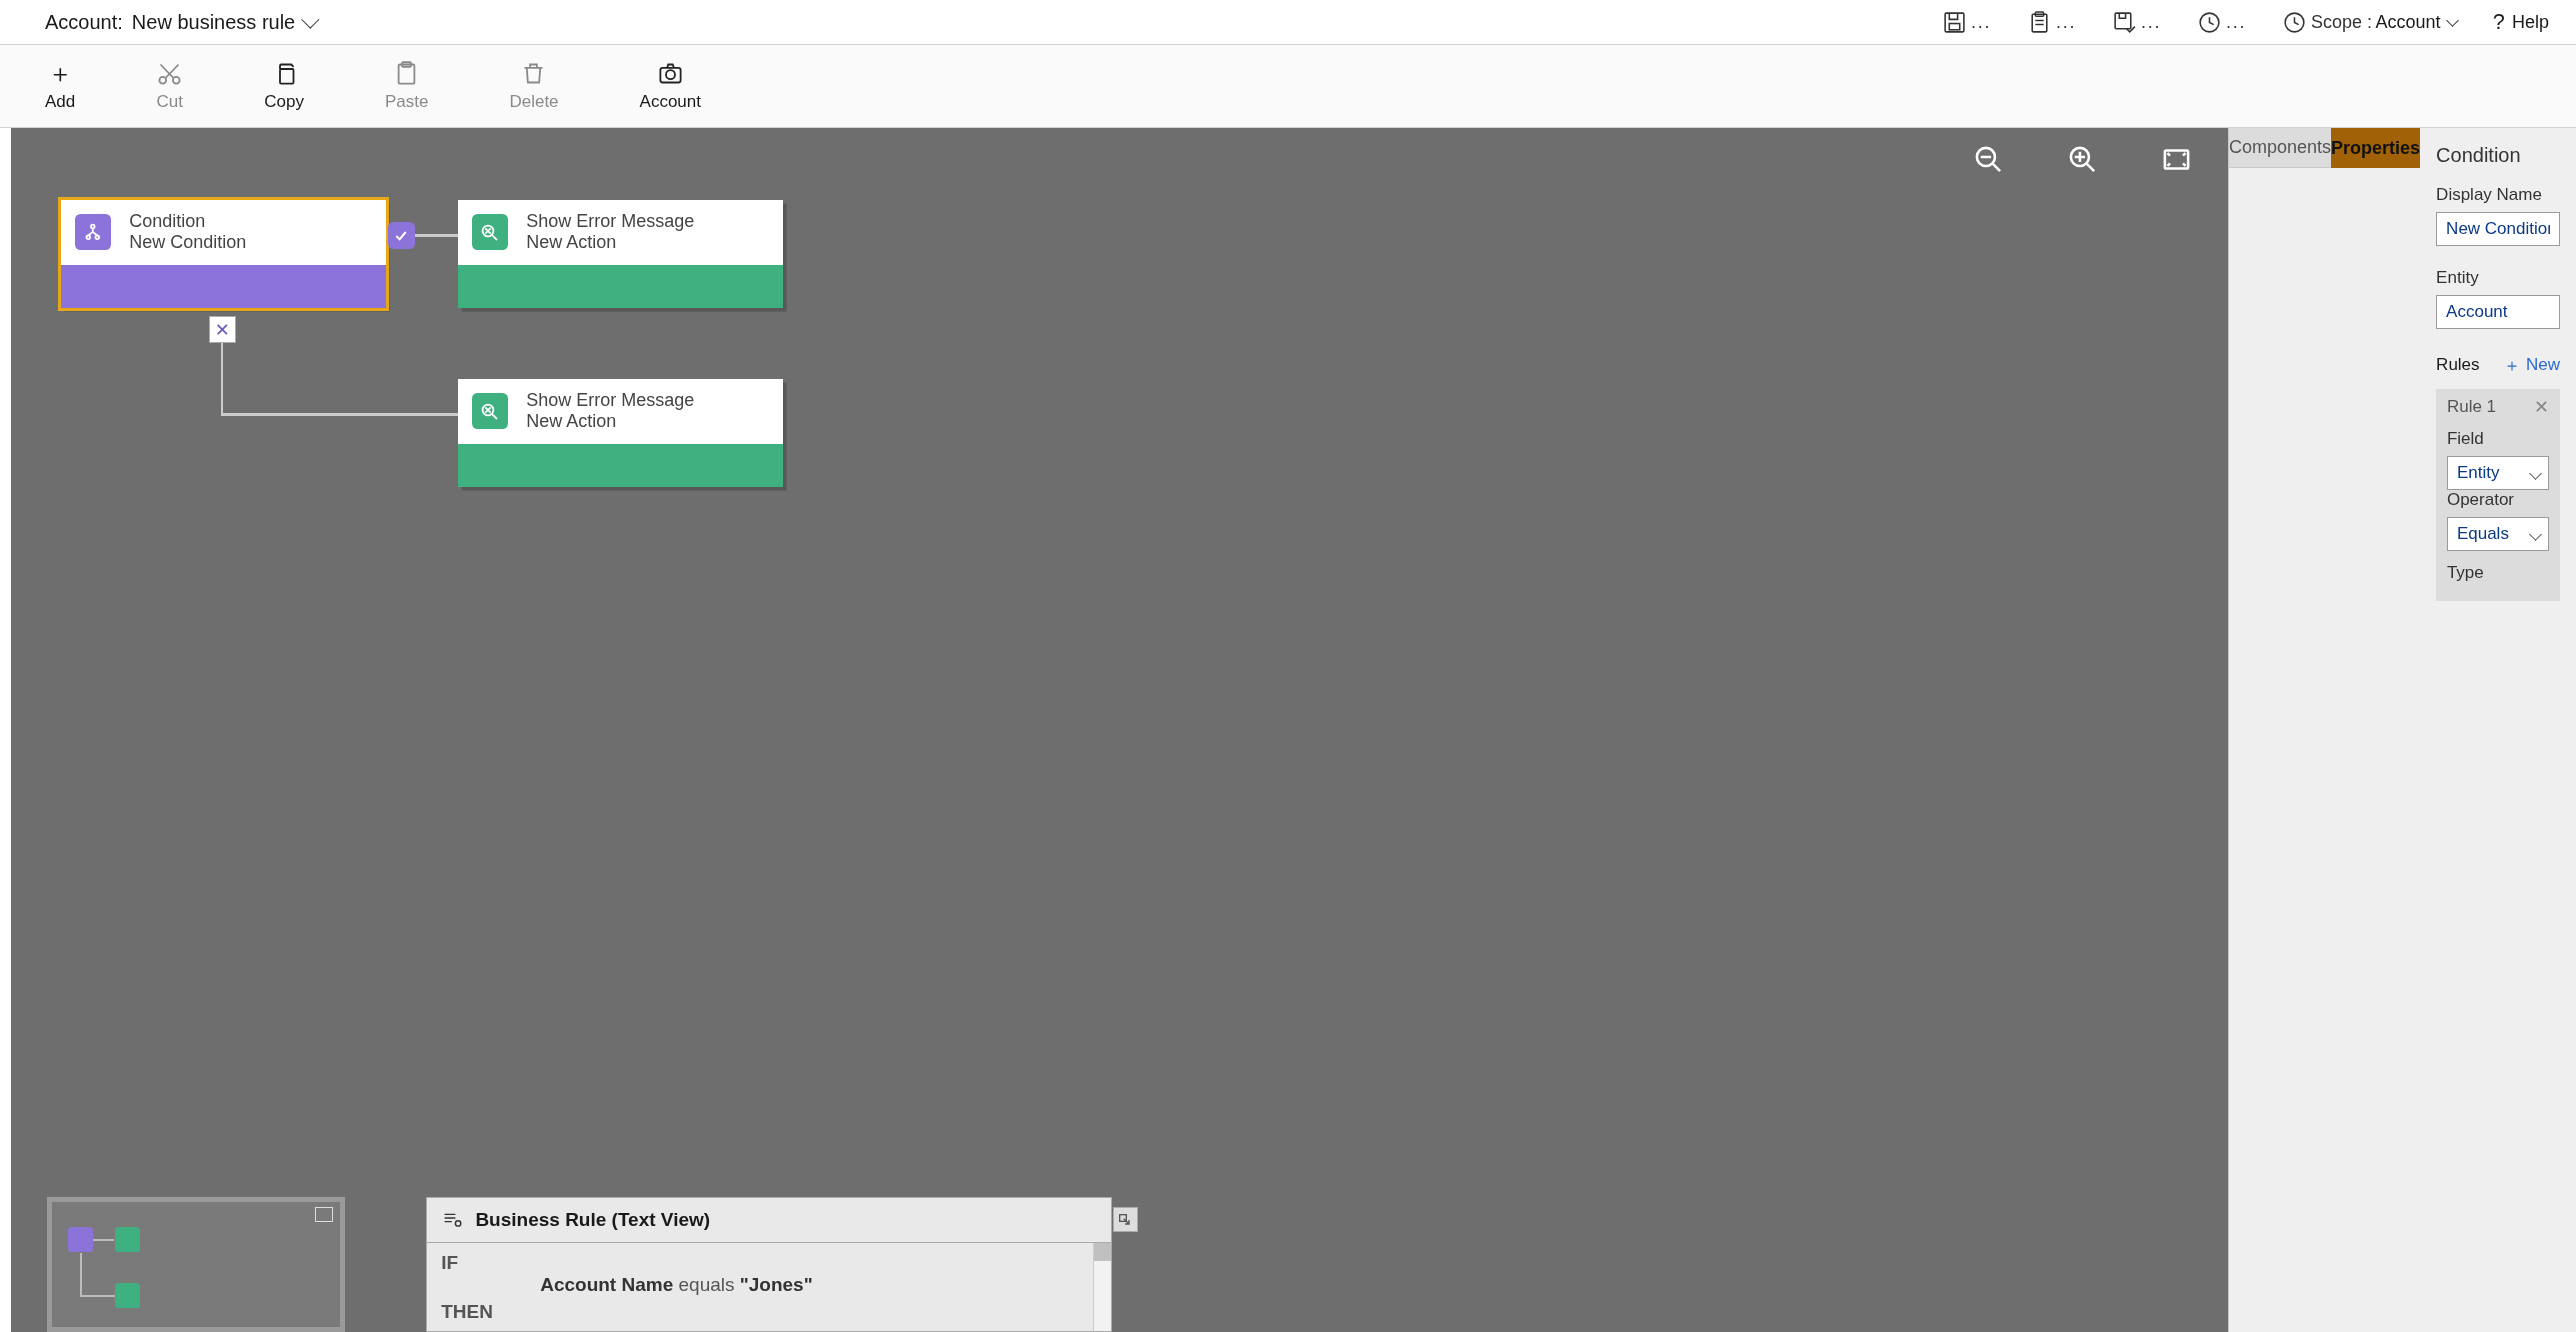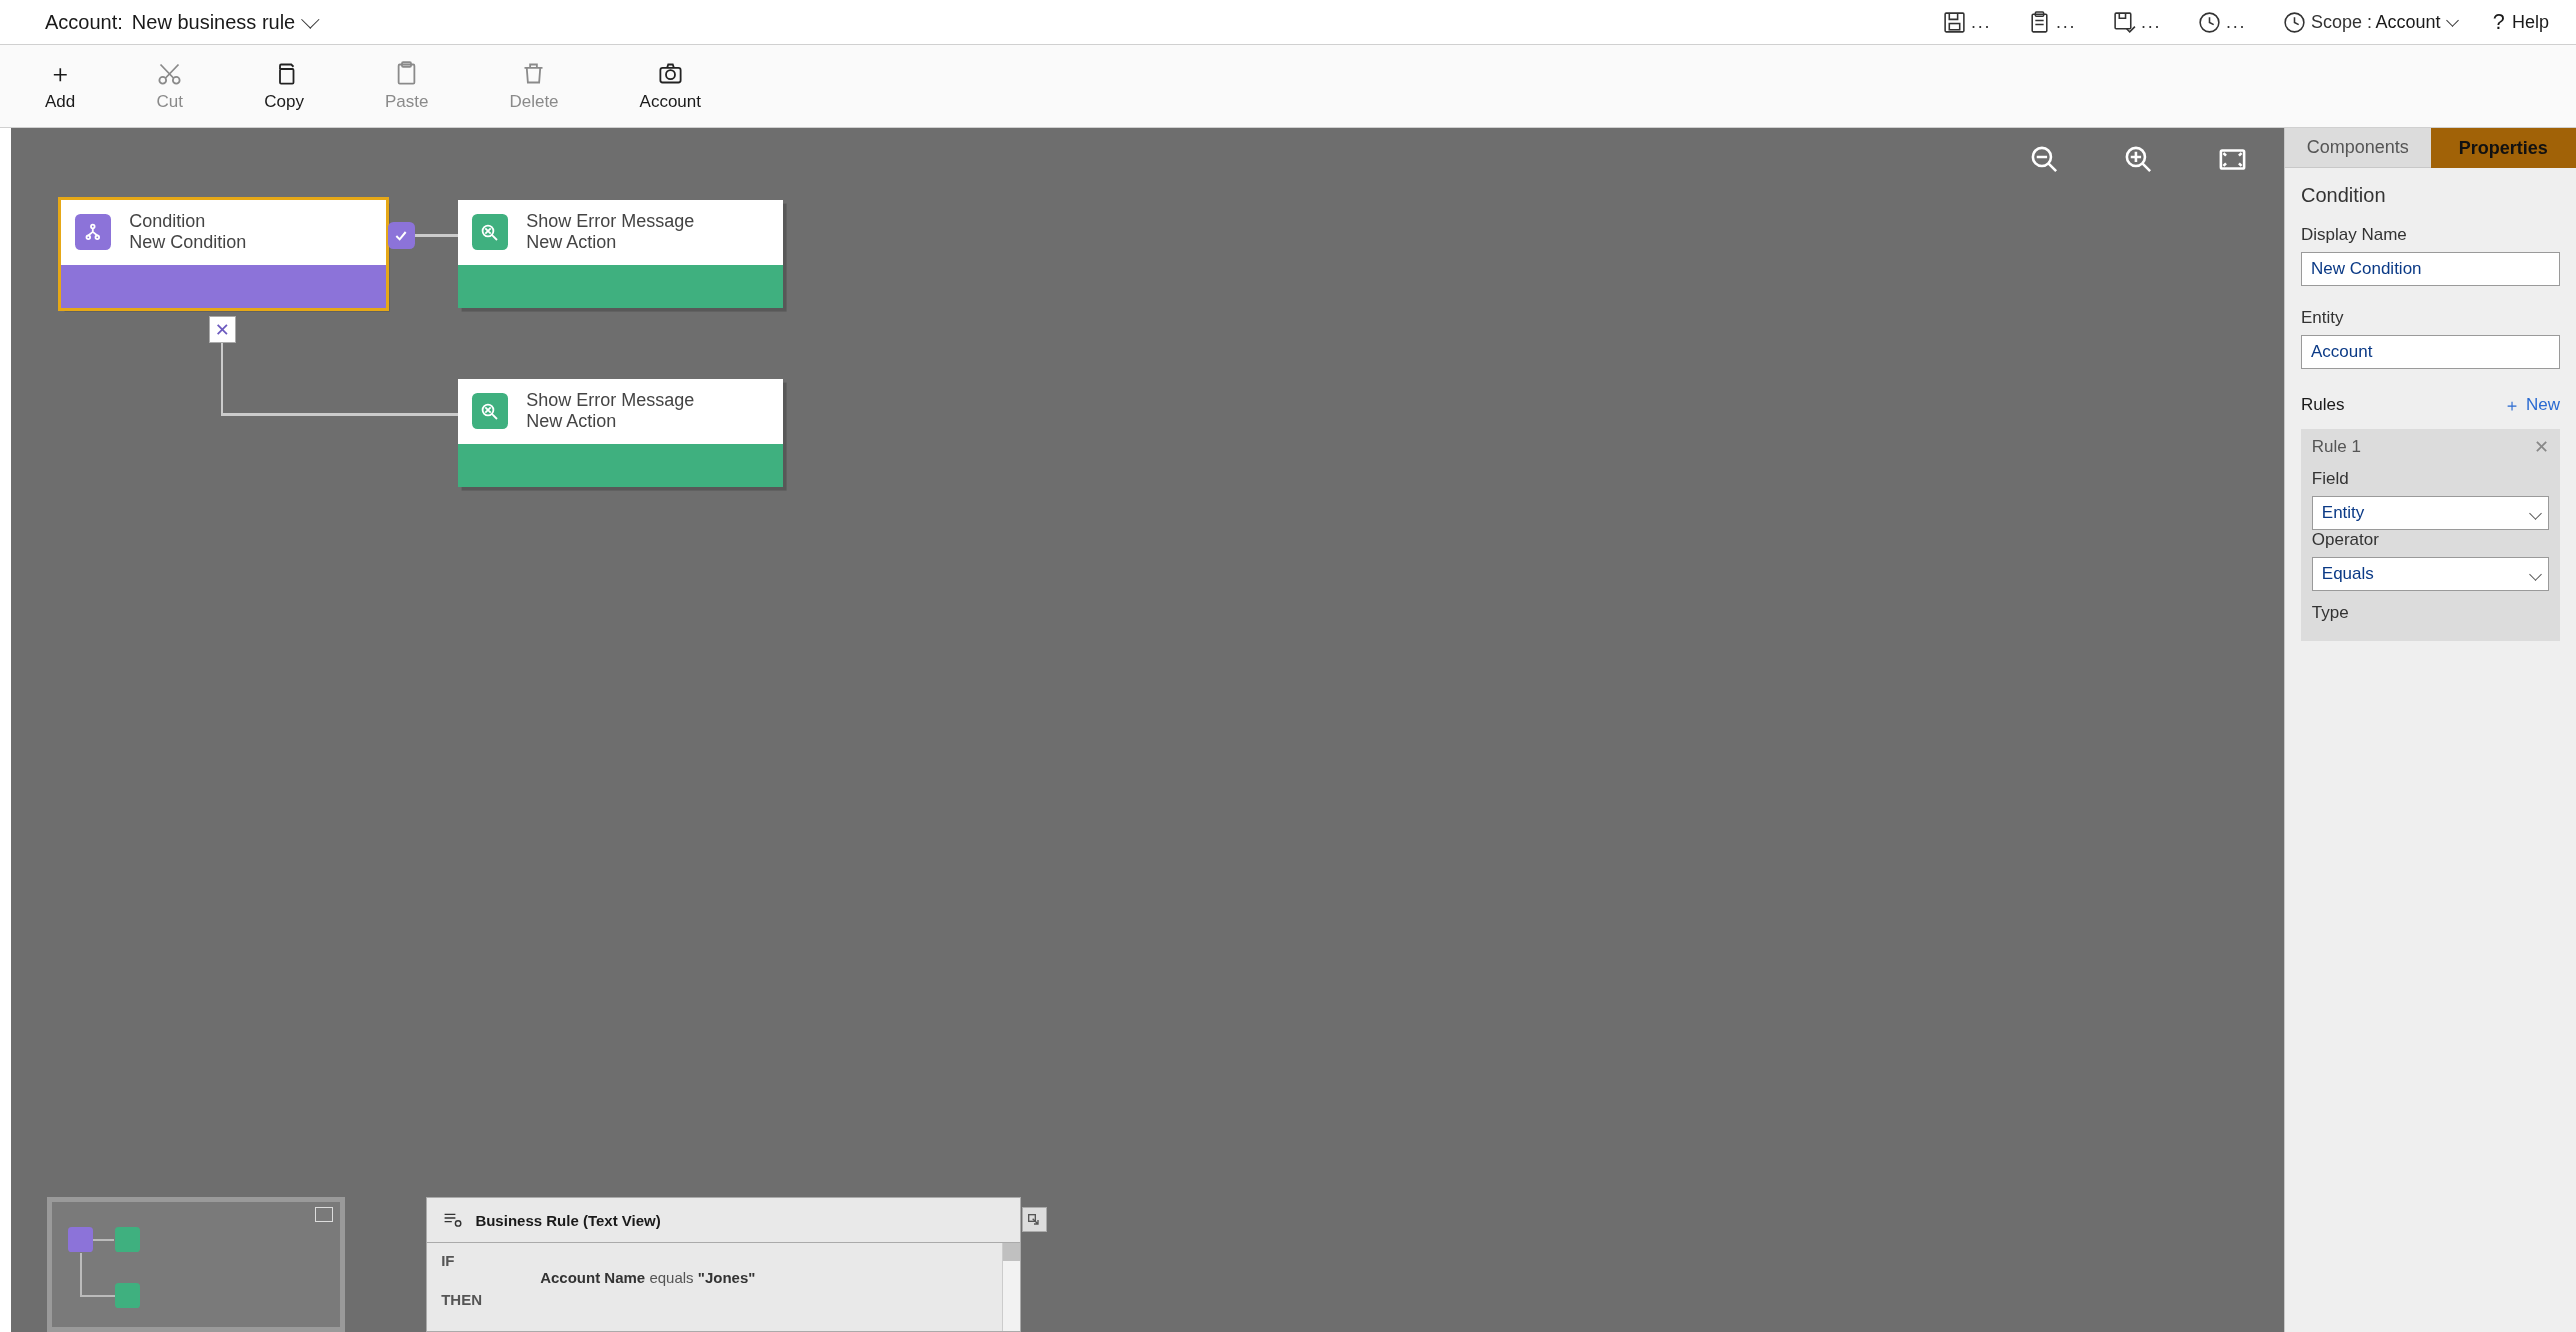--- a/index.html
+++ b/index.html
@@ -81,38 +81,38 @@
   .minimap {
     position: absolute; left: 36px; bottom: 0; width: 298px; height: 135px;
     background: #7a7a7a; border: 5.4px solid #9a9a9a; padding: 10.8px;
   }
   .mm-expand { position: absolute; top: 5.4px; right: 7.2px; width: 18px; height: 14.4px; border: 1.8px solid #ddd; }
   .mm-node { position: absolute; width: 25px; height: 25px; border-radius: 3.6px; }
   .mm-edge { position: absolute; background: #bbb; }
 
   
   .textview {
-    position: absolute; left: 415px; bottom: 0; width: 595px; height: 135px;
-    background: #e9e9e9; border: 0.9px solid #aaa; font-size: 15px;
+    position: absolute; left: 415px; bottom: 0; width: 686px; height: 135px;
+    background: #e9e9e9; border: 0.9px solid #aaa; font-size: 19px;
   }
   .textview-head {
     height: 45px; display: flex; align-items: center; gap: 12.6px;
     padding: 0 14.4px; border-bottom: 0.9px solid #aaa; font-weight: 600;
   }
   .tv-pop { position: absolute; top: 9px; right: -27px; width: 25px; height: 25px;
     background: #ddd; border: 0.9px solid #aaa; display:flex;align-items:center;justify-content:center; }
   .textview-body { padding: 9px 14.4px; position: relative; height: calc(100% - 45px); overflow: hidden; }
   .tv-if { font-weight: 600; color: #555; }
   .tv-line { margin-left: 99px; color: #555; }
   .tv-line b { color: #333; }
   .tv-scroll { position: absolute; right: 0; top: 0; width: 18px; height: 100%; background: #f2f2f2; border-left: 0.9px solid #ccc; }
   .tv-thumb { width: 100%; height: 18px; background: #c0c0c0; }
 
   
-  .props { width: 292px; background: #efefef; border-left: 0.9px solid #c8c8c8; display: flex; flex-direction: column; }
+  .props { width: 348px; background: #efefef; border-left: 0.9px solid #c8c8c8; display: flex; flex-direction: row; }
   .tabs { display: flex; height: 40px; font-size: 18px; }
   .tab { flex: 1; display: flex; align-items: center; justify-content: center; background: #dcdcdc; color: #555; cursor: pointer; border-bottom: 0.9px solid #c8c8c8; }
   .tab.active { background: #a16207; color: #111; font-weight: 700; border-bottom: none; }
   .props-body { padding: 16px 16px 0 16px; font-size: 17px; overflow: hidden; }
   .sect-title { font-size: 20px; color: #333; margin-bottom: 18px; }
   .lbl { font-size: 17px; color: #333; margin-bottom: 7.2px; }
   .inp {
     width: 100%; height: 34px; border: 0.9px solid #9a9a9a; background: #fff;
     padding: 0 9px; font-size: 17px; color: #0b3a86;
   }

